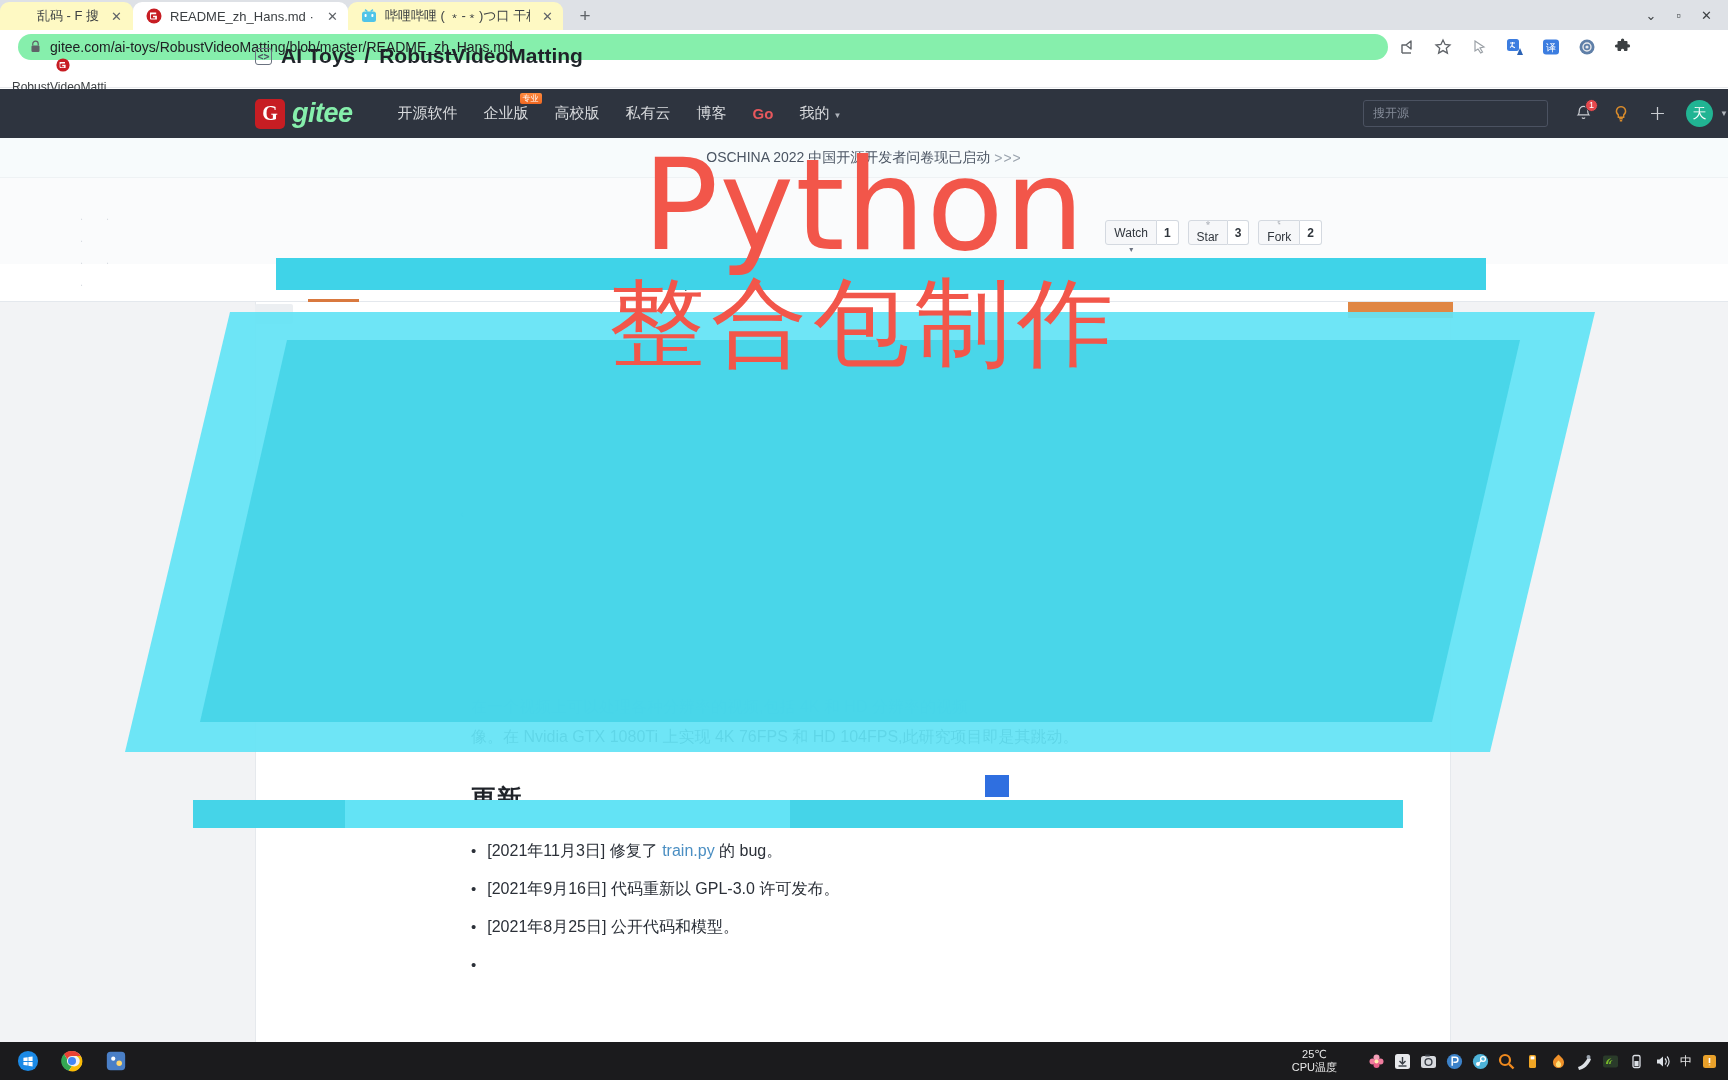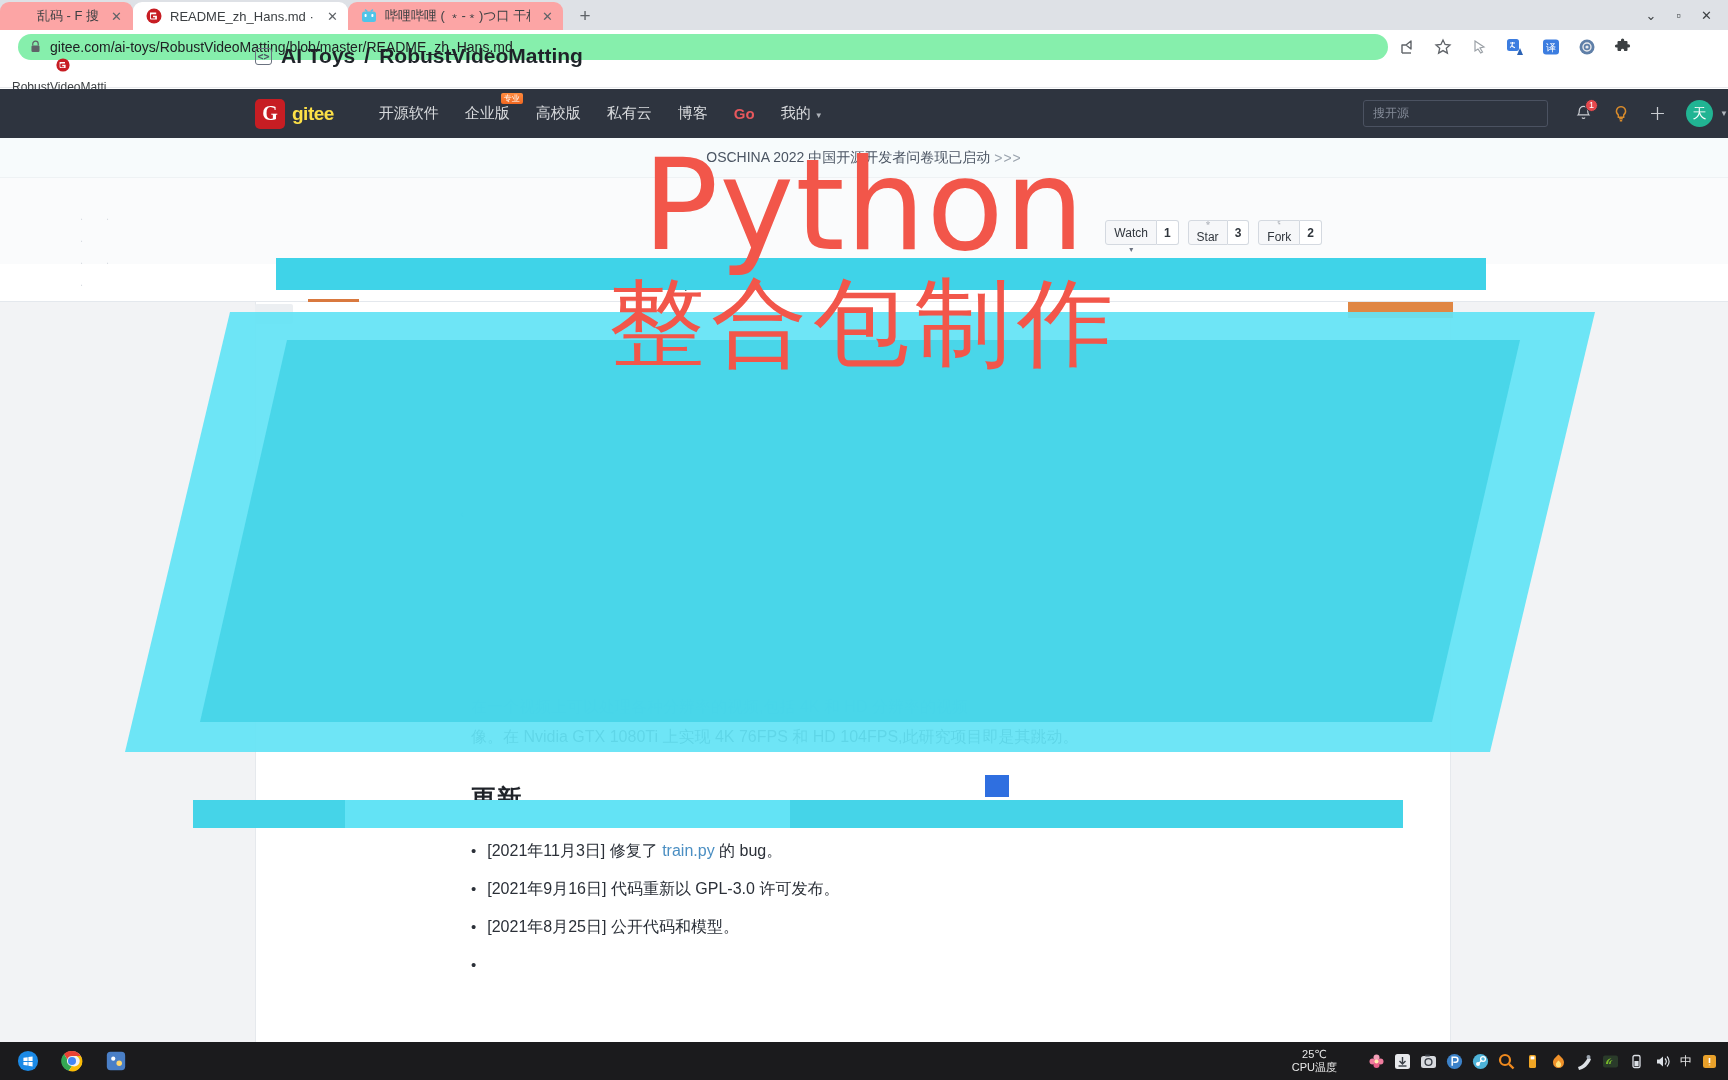--- a/index.html
+++ b/index.html
@@ -19,21 +19,21 @@
   }
   .tab {
     height: 28px; display: flex; align-items: center;
     padding: 0 10px 0 13px; gap: 8px;
     font-size: 13px; color: #3c4043;
     border-radius: 9px 9px 0 0;
     position: relative;
     white-space: nowrap;
     overflow: hidden;
   }
-  .tab.inactive { background: #fca5a5; }
+  .tab.inactive { background: #fef9c3; }
   .tab.active { background: #ffffff; }
   .tab-title { max-width: 150px; overflow: hidden; text-overflow: clip; white-space: nowrap; }
   .tab-close { font-size: 13px; color: #5f6368; margin-left: 4px; font-family: "DejaVu Sans", sans-serif; }
   .favicon { width: 16px; height: 16px; flex: 0 0 16px; }
   .newtab {
     width: 28px; height: 28px; display: flex; align-items: center;
     justify-content: center; font-size: 19px; color: #5f6368; margin-left: 8px;
   }
   .winctl {
     position: absolute; right: 0; top: 0; height: 30px; width: 130px;
@@ -68,21 +68,21 @@
     background: #2e343f;
     display: flex; align-items: center;
   }
   .logo { display: flex; align-items: center; gap: 7px; margin-left: 255px; }
   .logo-mark {
     width: 30px; height: 30px; border-radius: 5px; background: #c71d23;
     color: #fff; font-weight: bold; font-size: 20px;
     display: flex; align-items: center; justify-content: center;
     font-family: "Liberation Serif", serif;
   }
-  .logo-text { color: #fde047; font-size: 19px; font-weight: bold; letter-spacing: -0.5px; }
+  .logo-text { color: #86efac; font-size: 27px; font-weight: bold; letter-spacing: -0.5px; font-style: italic; }
   .gnav { display: flex; align-items: center; gap: 0; margin-left: 32px; }
   .gnav-item {
     color: #d8dadd; font-size: 15px; padding: 0 13px; position: relative;
     white-space: nowrap;
   }
   .gnav-item.go { color: #e8585d; font-weight: bold; }
   .gnav-badge {
     position: absolute; top: -11px; right: 0px;
     background: linear-gradient(180deg,#ff8a3d,#f06822);
     color: #fff; font-size: 8px; line-height: 11px; height: 11px;

